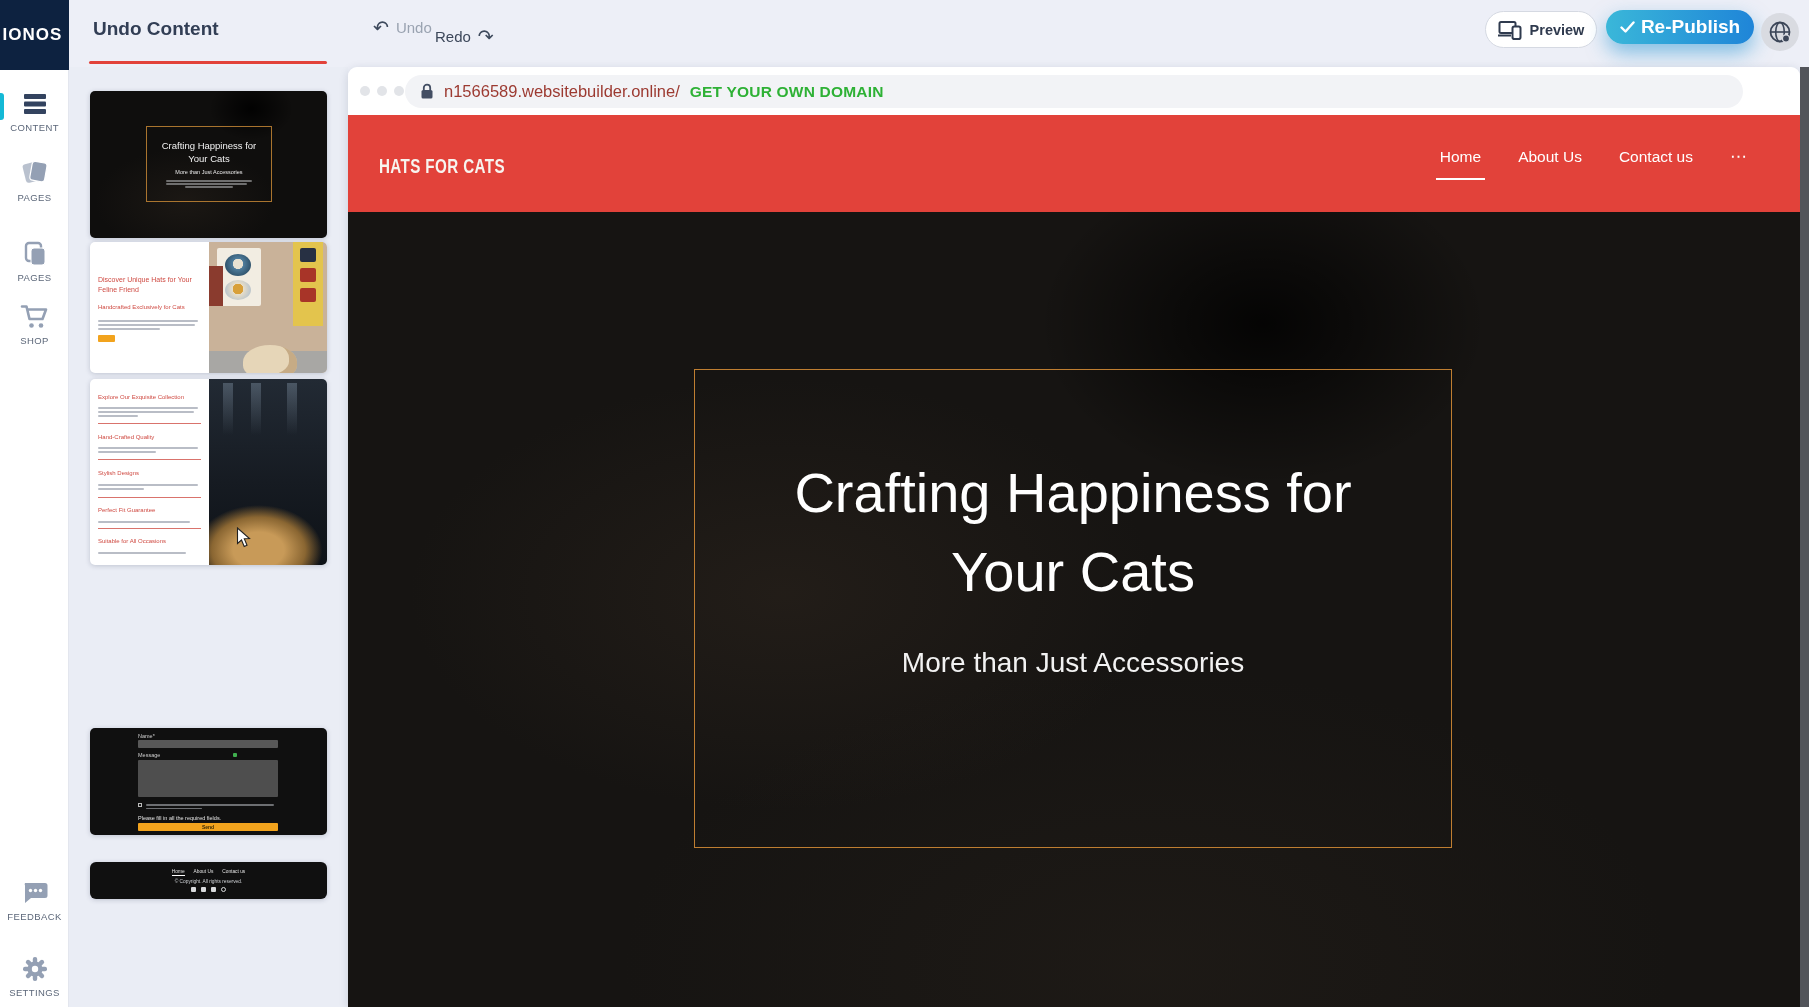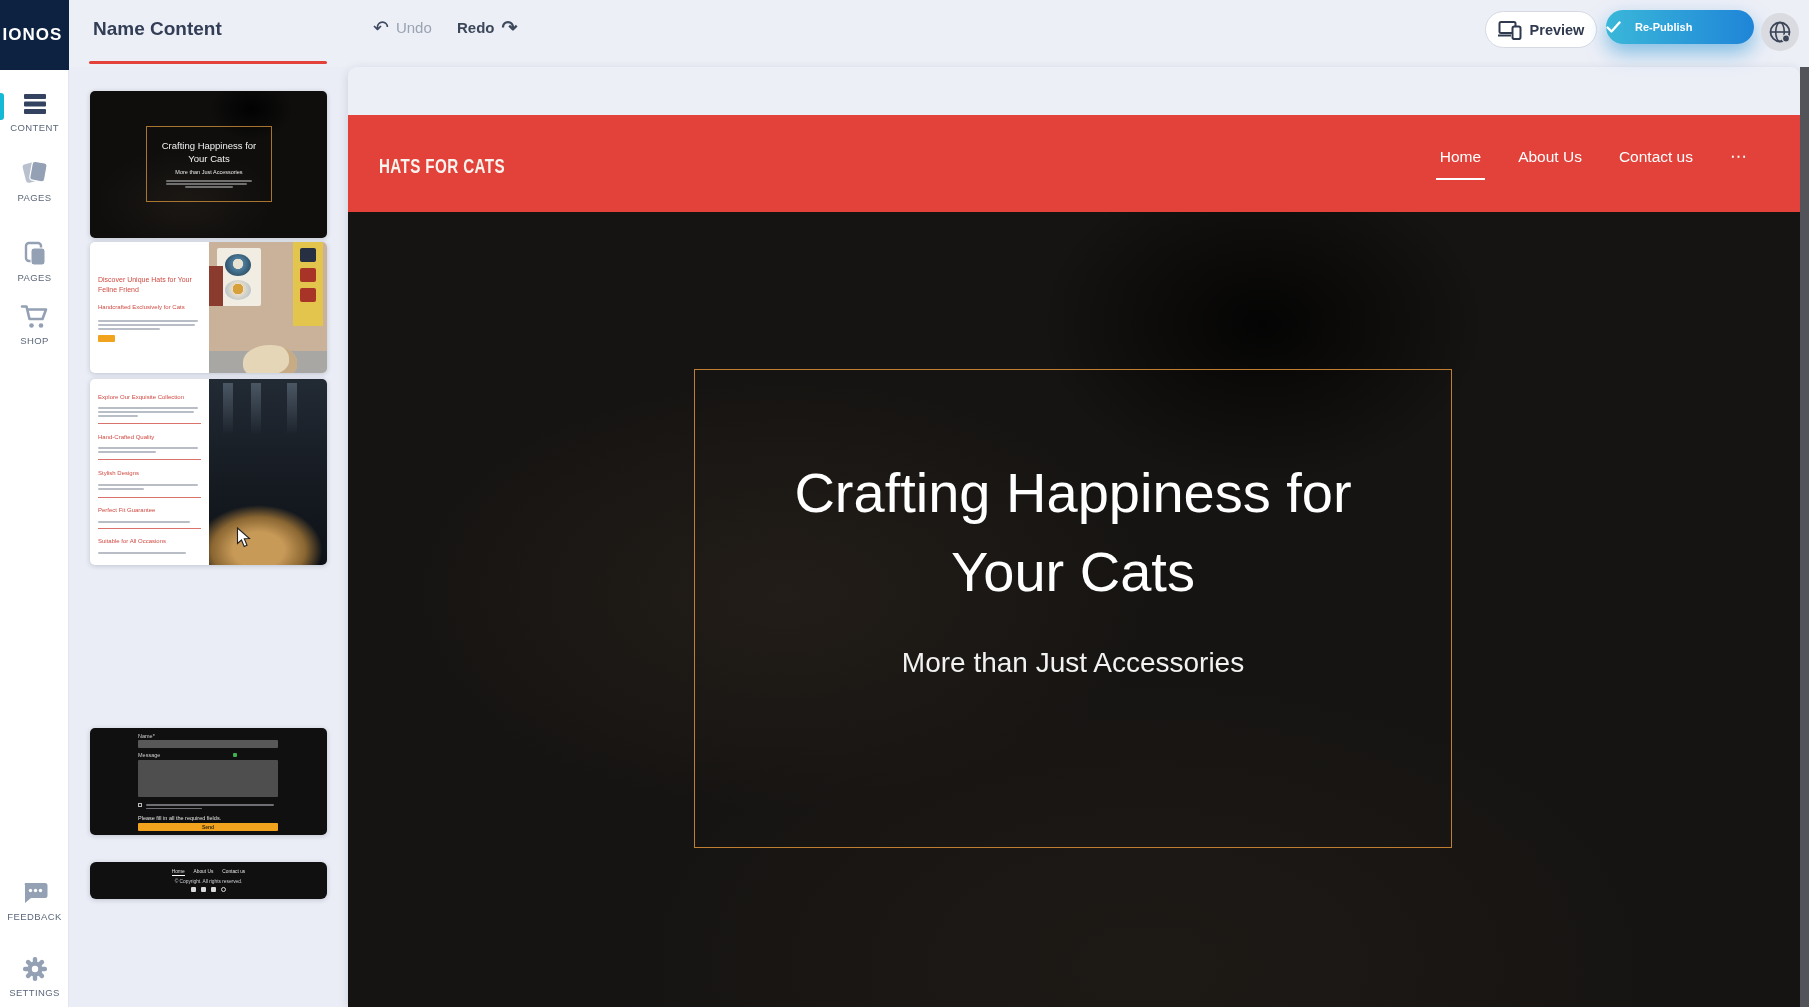--- a/index.html
+++ b/index.html
@@ -99,29 +99,29 @@
   .c6-nav b{position:relative;font-weight:400;}
   .c6-nav b.on:after{content:"";position:absolute;left:0;right:0;bottom:-2px;height:1px;background:#fff;}
   .c6-copy{position:absolute;left:0;top:17px;width:100%;text-align:center;font-size:4.8px;color:#cfd2d6;}
   .c6-soc{position:absolute;left:0;top:25px;width:100%;display:flex;justify-content:center;gap:5px;}
   .c6-soc i{width:5px;height:5px;background:#d8dadc;border-radius:1px;}
   .c6-soc i:last-child{background:none;border:1px solid #d8dadc;border-radius:50%;}
 
   
   .tb-undo,.tb-redo{position:absolute;top:18px;display:flex;align-items:center;gap:7px;cursor:pointer;font-size:15px;}
   .tb-undo{left:373px;color:#9aa3b1;}
-  .tb-redo{left:457px;color:#3c475a;font-weight:700;}
+  .tb-redo{left:435px;color:#3c475a;font-weight:400;margin-top:9px;}
   .glyph{font-size:19px;color:#3d495c;line-height:1;}
   .btn-preview{position:absolute;left:1485px;top:11px;width:112px;height:37px;border:1px solid #d5d9e2;border-radius:19px;
       background:#fff;display:flex;align-items:center;justify-content:center;gap:8px;cursor:pointer;
       font-size:14.5px;font-weight:700;color:#2f3a4e;}
   .btn-republish{position:absolute;left:1606px;top:10px;width:148px;height:34px;border:none;border-radius:17px;
       background:linear-gradient(90deg,var(--republish-blue-start),var(--republish-blue-end));
-      box-shadow:0 9px 20px rgba(41,150,212,.55);display:flex;align-items:center;gap:14px;
-      cursor:pointer;font-size:11px;font-weight:700;color:#fff;}
+      box-shadow:0 9px 20px rgba(41,150,212,.55);display:flex;align-items:center;justify-content:center;gap:6px;
+      cursor:pointer;font-size:19px;font-weight:700;color:#fff;}
   .btn-globe{position:absolute;left:1761px;top:13px;width:38px;height:38px;border-radius:50%;background:#d9dbe1;
       display:flex;align-items:center;justify-content:center;cursor:pointer;}
 
   
   .preview{position:absolute;left:348px;top:67px;width:1452px;height:940px;box-shadow:0 2px 10px rgba(30,40,70,.15);border-radius:9px 9px 0 0;}
   .chrome{position:absolute;left:0;top:0;width:1452px;height:48px;background:#fff;border-radius:9px 9px 0 0;}
   .dots{position:absolute;left:12px;top:19px;display:flex;gap:7px;}
   .dots i{width:10px;height:10px;border-radius:50%;background:#e2e4e8;}
   .urlbar{position:absolute;left:57px;top:8px;width:1338px;height:33px;background:#f2f3f6;border-radius:17px;
           display:flex;align-items:center;padding-left:15px;gap:10px;}
@@ -217,21 +217,21 @@
           <circle cx="14" cy="14" r="7.5"></circle>
         </g>
         <circle cx="14" cy="14" r="3.2" fill="#fff"></circle>
       </svg>
       <div class="lbl">SETTINGS</div>
     </div>
   </div>
 
   <div class="panel">
     <div class="panel-head">
-      <div class="panel-title">Name Content</div>
+      <div class="panel-title">Undo Content</div>
     </div>
     <div class="tab-line"></div>
 
     <div class="card c1">
       <div class="blob"></div>
       <div class="c1-box">
         <div class="c1-title">
           <div>Crafting Happiness for</div>
           <div>Your Cats</div>
         </div>
@@ -368,20 +368,35 @@
   <div class="btn-globe">
     <svg width="26" height="26" viewBox="0 0 26 26">
       <circle cx="13" cy="13" r="9.5" fill="none" stroke="#3c4658" stroke-width="1.8"></circle>
       <ellipse cx="13" cy="13" rx="4.3" ry="9.5" fill="none" stroke="#3c4658" stroke-width="1.6"></ellipse>
       <line x1="3.5" y1="13" x2="22.5" y2="13" stroke="#3c4658" stroke-width="1.6"></line>
       <circle cx="19" cy="19.5" r="3.6" fill="#3c4658" stroke="#d9dbe1" stroke-width="1.4"></circle>
     </svg>
   </div>
 
   <div class="preview">
+    <div class="chrome">
+      <div class="dots">
+          <i></i>
+          <i></i>
+          <i></i>
+        </div>
+      <div class="urlbar">
+        <svg width="14" height="17" viewBox="0 0 14 17">
+          <rect x="1.5" y="7" width="11" height="8.5" rx="1.6" fill="#434e63"></rect>
+          <path d="M3.8 7 v-2.2 a3.2 3.2 0 0 1 6.4 0 V7" fill="none" stroke="#434e63" stroke-width="1.8"></path>
+        </svg>
+        <span class="url">n1566589.websitebuilder.online/</span>
+        <span class="domain-cta">GET YOUR OWN DOMAIN</span>
+      </div>
+    </div>
 
     <div class="site-header">
       <div class="site-logo">HATS FOR CATS</div>
       <div class="site-nav">
         <span class="nav-it on">Home</span>
         <span class="nav-it">About Us</span>
         <span class="nav-it">Contact us</span>
         <span class="more">⋯</span>
       </div>
     </div>

